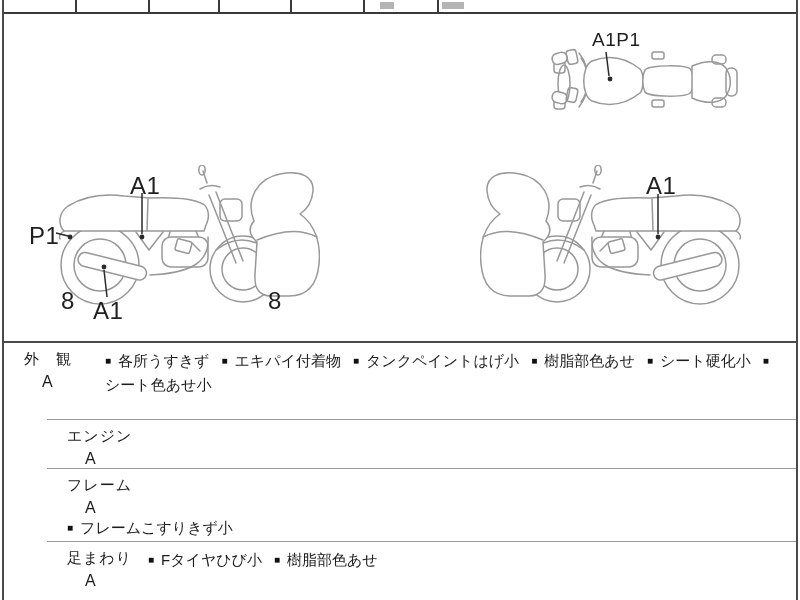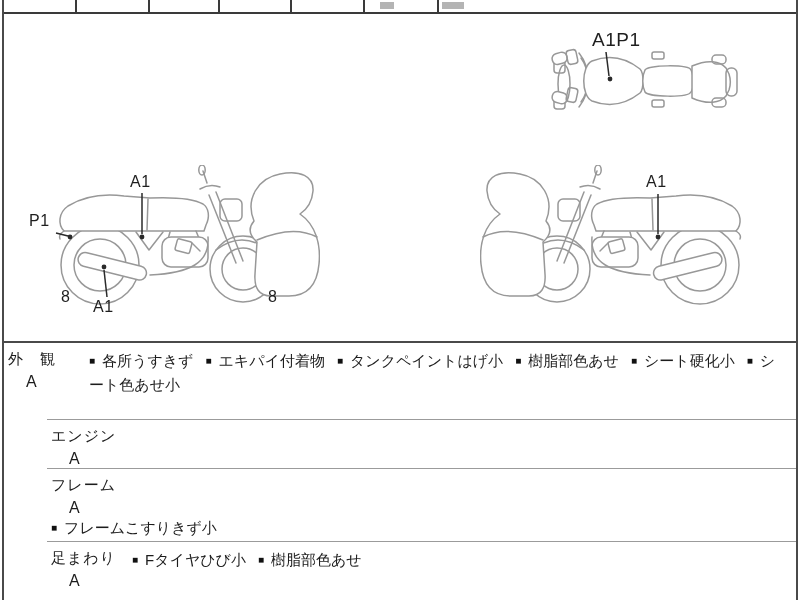--- a/index.html
+++ b/index.html
@@ -10,28 +10,28 @@
   .edge-right{position:absolute;left:796px;top:0;width:2px;height:600px;background:#4a4a4a;}
   
   .top-strip{position:absolute;left:2px;top:0;width:796px;height:12px;border-bottom:2px solid #3a3a3a;background:#fff;}
   .col-div{position:absolute;top:0;width:2px;height:12px;background:#3a3a3a;}
   .strip-frag{position:absolute;top:2px;height:7px;background:#777;opacity:.55;}
   
   .diagram{position:absolute;}
   .diagram svg{display:block;}
   .art{stroke:#989898;stroke-width:1.5;fill:none;stroke-linecap:round;stroke-linejoin:round;}
   .artfill{stroke:#989898;stroke-width:1.5;fill:#fff;stroke-linecap:round;stroke-linejoin:round;}
-  .diagram-label{position:absolute;font-size:16px;color:#1f1f1f;letter-spacing:.5px;line-height:1;}
+  .diagram-label{position:absolute;font-size:24px;color:#1f1f1f;letter-spacing:.5px;line-height:1;}
   .label-big{font-size:19px;}
   #leaders{position:absolute;left:0;top:0;pointer-events:none;}
   .leader{stroke:#2a2a2a;stroke-width:1.5;}
   .leader-dot{fill:#2a2a2a;}
   
   .sheet-body{position:absolute;left:4px;top:341px;width:792px;border-top:2px solid #4a4a4a;}
-  .insp-row{display:flex;align-items:flex-start;box-sizing:border-box;padding:7px 4px 0 4px;}
+  .insp-row{display:flex;align-items:flex-start;box-sizing:border-box;padding:7px 4px 0 20px;}
   .insp-row + .insp-row{border-top:1px solid #9b9b9b;margin-left:43px;}
   .row-1{min-height:76px;}
   .row-2{min-height:49px;}
   .row-3{min-height:48px;flex-direction:column;}
   .row-4{min-height:74px;border-bottom:1px solid #8b5cf6;}
   .cat-col{width:81px;flex:none;}
   .cat-label{font-size:15px;letter-spacing:1px;white-space:nowrap;}
   .grade{font-size:16px;padding-left:18px;margin-top:4px;}
   .items{flex:1;font-size:15px;line-height:22px;word-break:break-all;padding-right:2px;}
   .bullet{font-size:10px;color:#111;margin:0 7px 0 0;position:relative;top:-2px;}
@@ -142,21 +142,21 @@
     <line class="leader" x1="56" y1="233" x2="68" y2="236"></line> 
       <circle class="leader-dot" cx="70" cy="237" r="2.4"></circle>
     <line class="leader" x1="107" y1="297" x2="104" y2="270"></line> 
       <circle class="leader-dot" cx="104" cy="267" r="2.4"></circle>
     <line class="leader" x1="658" y1="194" x2="658" y2="234"></line> 
       <circle class="leader-dot" cx="658" cy="237" r="2.4"></circle>
   </svg>
 
   <div class="diagram-label label-big" style="left:592px;top:30px">A1P1</div>
   <div class="diagram-label" style="left:130px;top:174px">A1</div>
-  <div class="diagram-label" style="left:29px;top:213px">P1</div>
+  <div class="diagram-label" style="left:29px;top:224px">P1</div>
   <div class="diagram-label" style="left:93px;top:299px">A1</div>
   <div class="diagram-label" style="left:61px;top:289px">8</div>
   <div class="diagram-label" style="left:268px;top:289px">8</div>
   <div class="diagram-label" style="left:646px;top:174px">A1</div>
 
   <div class="sheet-body">
 
     <div class="insp-row row-1">
       <div class="cat-col">
         <div class="cat-label">外　観</div>

